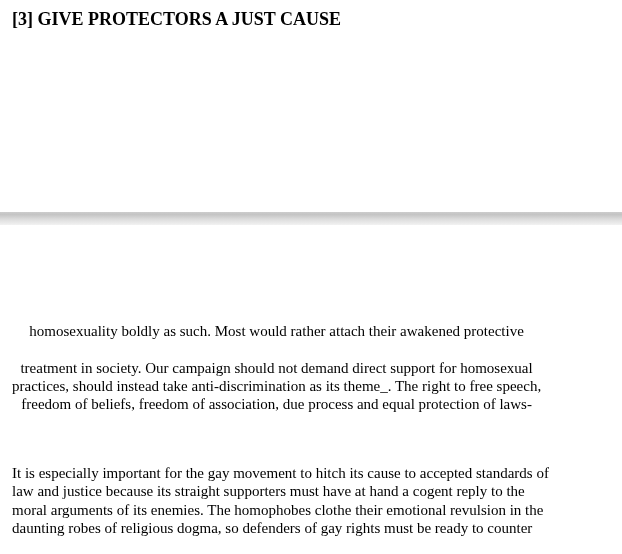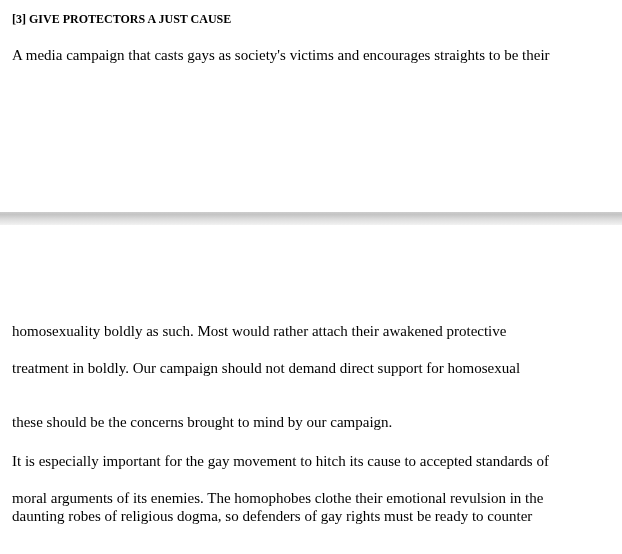--- a/index.html
+++ b/index.html
@@ -14,70 +14,69 @@
     overflow: hidden;
     font-family: "Liberation Serif", "DejaVu Serif", serif;
     color: #000000;
     -webkit-font-smoothing: antialiased;
   }
   .doc-heading {
     position: absolute;
     left: 12px;
     top: 10px;
     margin: 0;
-    font-size: 12px;
+    font-size: 18px;
     line-height: 19px;
     font-weight: 700;
     white-space: pre;
   }
   .para {
     position: absolute;
     left: 12px;
     margin: 0;
     font-size: 15px;
     line-height: 18.3px;
   }
   .para .line {
     white-space: pre;
   }
   #para-1 { top: 46px; }
-  #para-2 { top: 322px; }
-  #para-3 { top: 452px; }
+  #para-2 { top: 322px; text-align: center; }
+  #para-3 { top: 464px; }
   .page-break {
     position: absolute;
     left: 0;
     top: 212px;
     width: 622px;
     height: 13px;
     background: linear-gradient(to bottom, #cccccc 0%, #c4c4c4 20%, #dcdcdc 55%, #f2f2f2 100%);
   }
 </style>
 </head>
 <body>
 
 <div>
   <h1 class="doc-heading">[3] GIVE PROTECTORS A JUST CAUSE</h1>
 
   <p class="para" id="para-1">
-    <span class="line">A media campaign that casts gays as society's victims and encourages straights to be their</span><br>
+    <br>
     <br>
   </p>
 </div>
 
 <div class="page-break"></div>
 
 <div>
   <p class="para" id="para-2">
     <span class="line">homosexuality boldly as such. Most would rather attach their awakened protective</span><br>
     <br>
-    <span class="line">treatment in boldly. Our campaign should not demand direct support for homosexual</span><br>
-    <br>
-    <br>
-    <span class="line">these should be the concerns brought to mind by our campaign.</span>
+    <span class="line">treatment in society. Our campaign should not demand direct support for homosexual</span><br>
+    <span class="line">practices, should instead take anti-discrimination as its theme_. The right to free speech,</span><br>
+    <span class="line">freedom of beliefs, freedom of association, due process and equal protection of laws-</span><br>
   </p>
 
   <p class="para" id="para-3">
     <span class="line">It is especially important for the gay movement to hitch its cause to accepted standards of</span><br>
-    <br>
+    <span class="line">law and justice because its straight supporters must have at hand a cogent reply to the</span><br>
     <span class="line">moral arguments of its enemies. The homophobes clothe their emotional revulsion in the</span><br>
     <span class="line">daunting robes of religious dogma, so defenders of gay rights must be ready to counter</span><br>
   </p>
 </div>
 
 </body></html>

